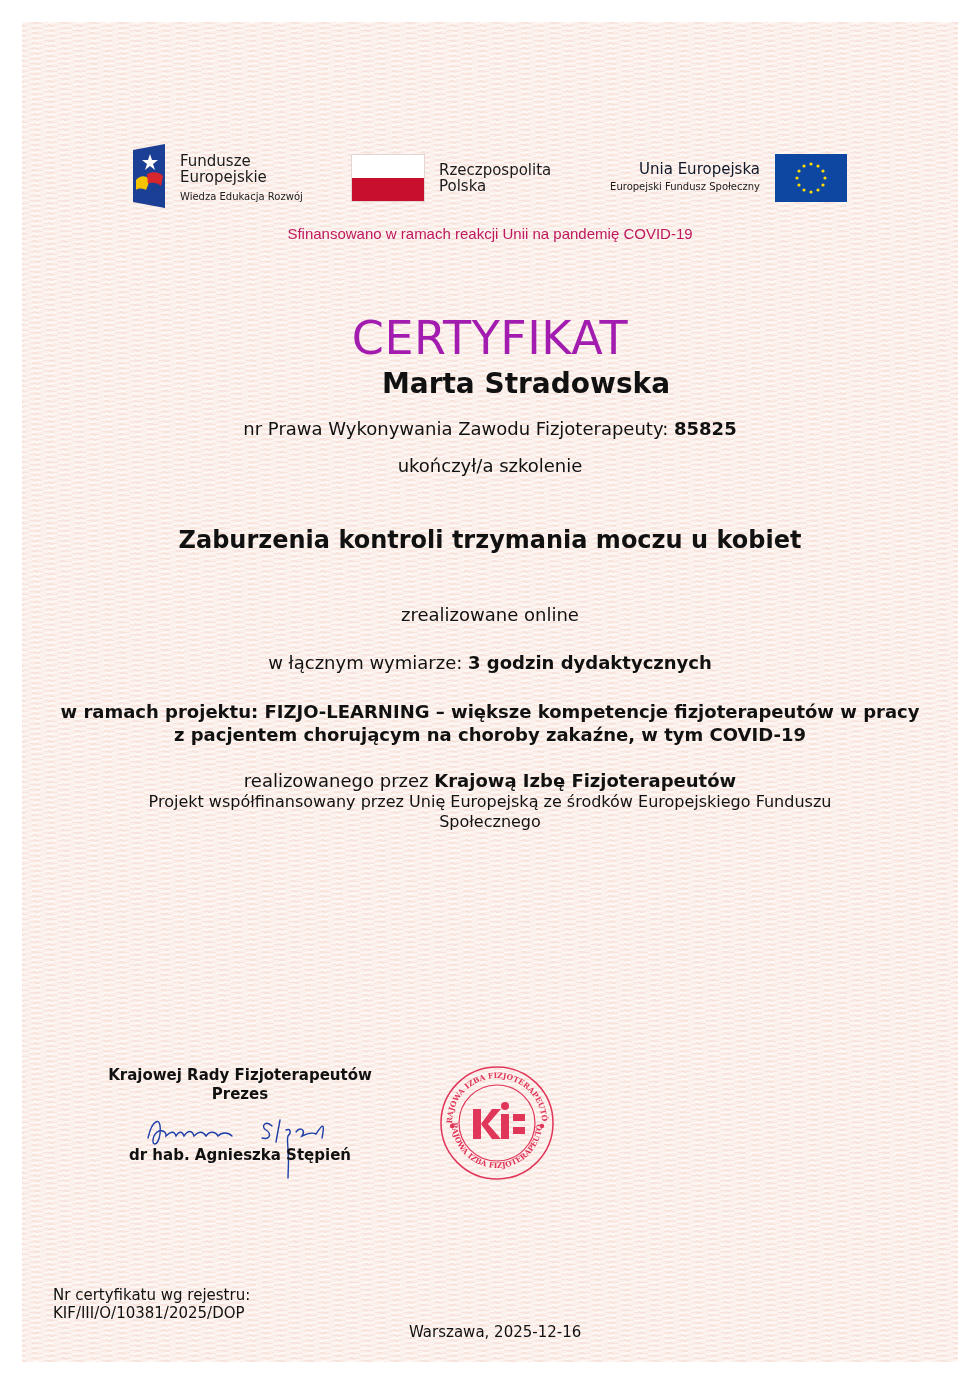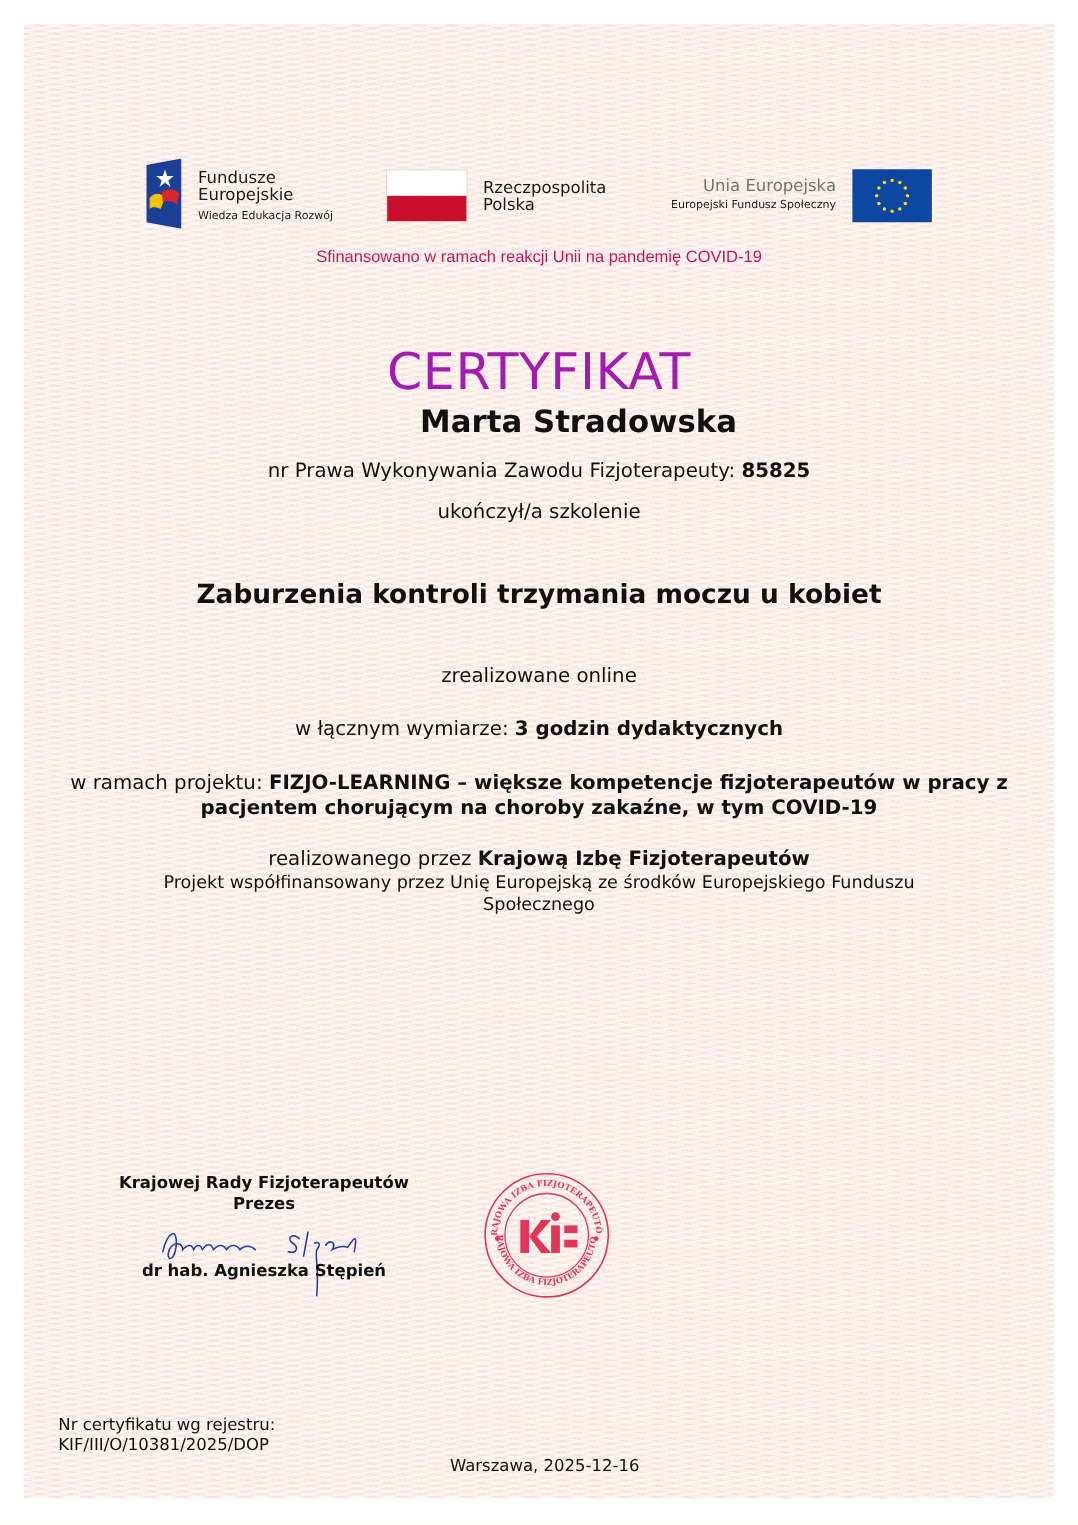--- a/index.html
+++ b/index.html
@@ -18,33 +18,33 @@
   .center { position: absolute; left: 0; width: 980px; text-align: center; }
 
   
   .fe-logo { left: 133px; top: 144px; width: 32px; height: 64px; }
   .fe-text1 { left: 180px; top: 153px; font-size: 15px; line-height: 16px; font-weight: 500; color: #1a1a1a; }
   .fe-text2 { left: 180px; top: 191px; font-size: 10px; color: #1a1a1a; }
   .pl-flag { left: 351px; top: 154px; width: 74px; height: 48px; border: 1px solid #e3d6d2; box-sizing: border-box; }
   .pl-flag .w { height: 50%; background: #ffffff; }
   .pl-flag .r { height: 50%; background: #c8102e; }
   .pl-text { left: 439px; top: 162px; font-size: 15px; line-height: 16px; color: #1a1a1a; }
-  .ue-text1 { left: 560px; width: 200px; text-align: right; top: 160px; font-size: 15px; color: #737373; }
+  .ue-text1 { left: 560px; width: 200px; text-align: right; top: 160px; font-size: 15px; color: #0f172a; }
   .ue-text2 { left: 560px; width: 200px; text-align: right; top: 181px; font-size: 10px; color: #1a1a1a; }
   .eu-flag { left: 775px; top: 154px; width: 72px; height: 48px; background: #0e47a1; }
 
   .funding { top: 225px; font-family: "Liberation Sans", sans-serif; font-size: 15px; color: #be185d; }
   .title { top: 311px; font-size: 46px; color: #a21caf; letter-spacing: 0.5px; font-weight: normal; }
   .name { top: 367px; font-size: 28px; font-weight: bold; padding-left: 36px; }
   .license { top: 418px; font-size: 18px; }
   .completed { top: 455px; font-size: 18px; }
   .course { top: 526px; font-size: 24px; font-weight: bold; }
   .mode { top: 604px; font-size: 18px; }
   .hours { top: 652px; font-size: 18px; }
-  .project { top: 700px; font-size: 18px; line-height: 23px; padding: 0 60px; box-sizing: border-box; }
+  .project { top: 700px; font-size: 18px; line-height: 23px; padding: 0 60px; box-sizing: border-box; font-weight: bold; }
   .org { top: 770px; font-size: 18px; }
   .cofin { top: 792px; font-size: 16px; line-height: 20px; padding: 0 100px; box-sizing: border-box; }
 
   .sig-block { left: 90px; top: 1066px; width: 300px; text-align: center; font-weight: bold; font-size: 15px; line-height: 19px; }
   .signature { left: 140px; top: 1108px; width: 210px; height: 72px; }
   .sig-name { left: 90px; top: 1146px; width: 300px; text-align: center; font-weight: bold; font-size: 15px; }
   .stamp { left: 438px; top: 1064px; width: 118px; height: 118px; }
 
   .reg-label { left: 53px; top: 1286px; font-size: 15px; line-height: 18px; }
   .place-date { left: 409px; top: 1323px; font-size: 15px; }

